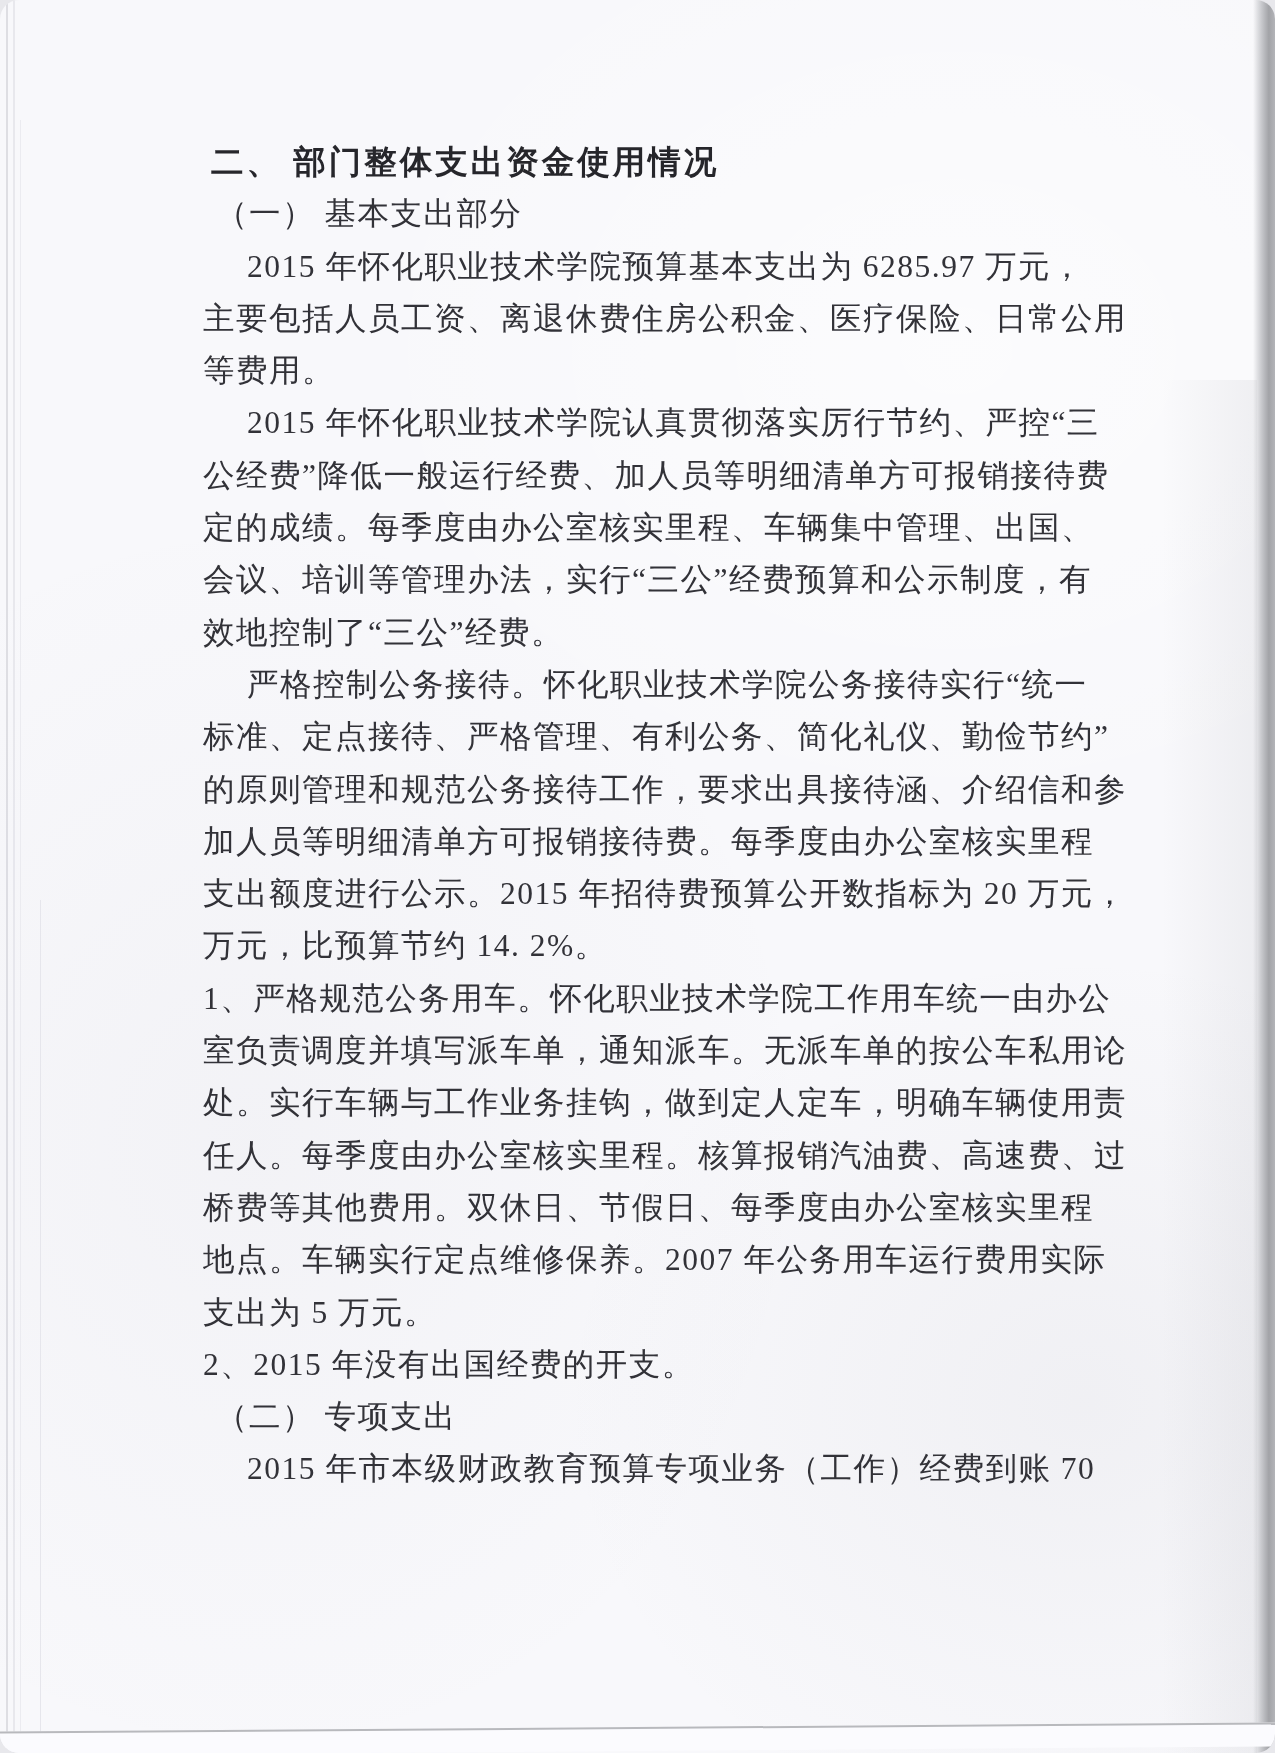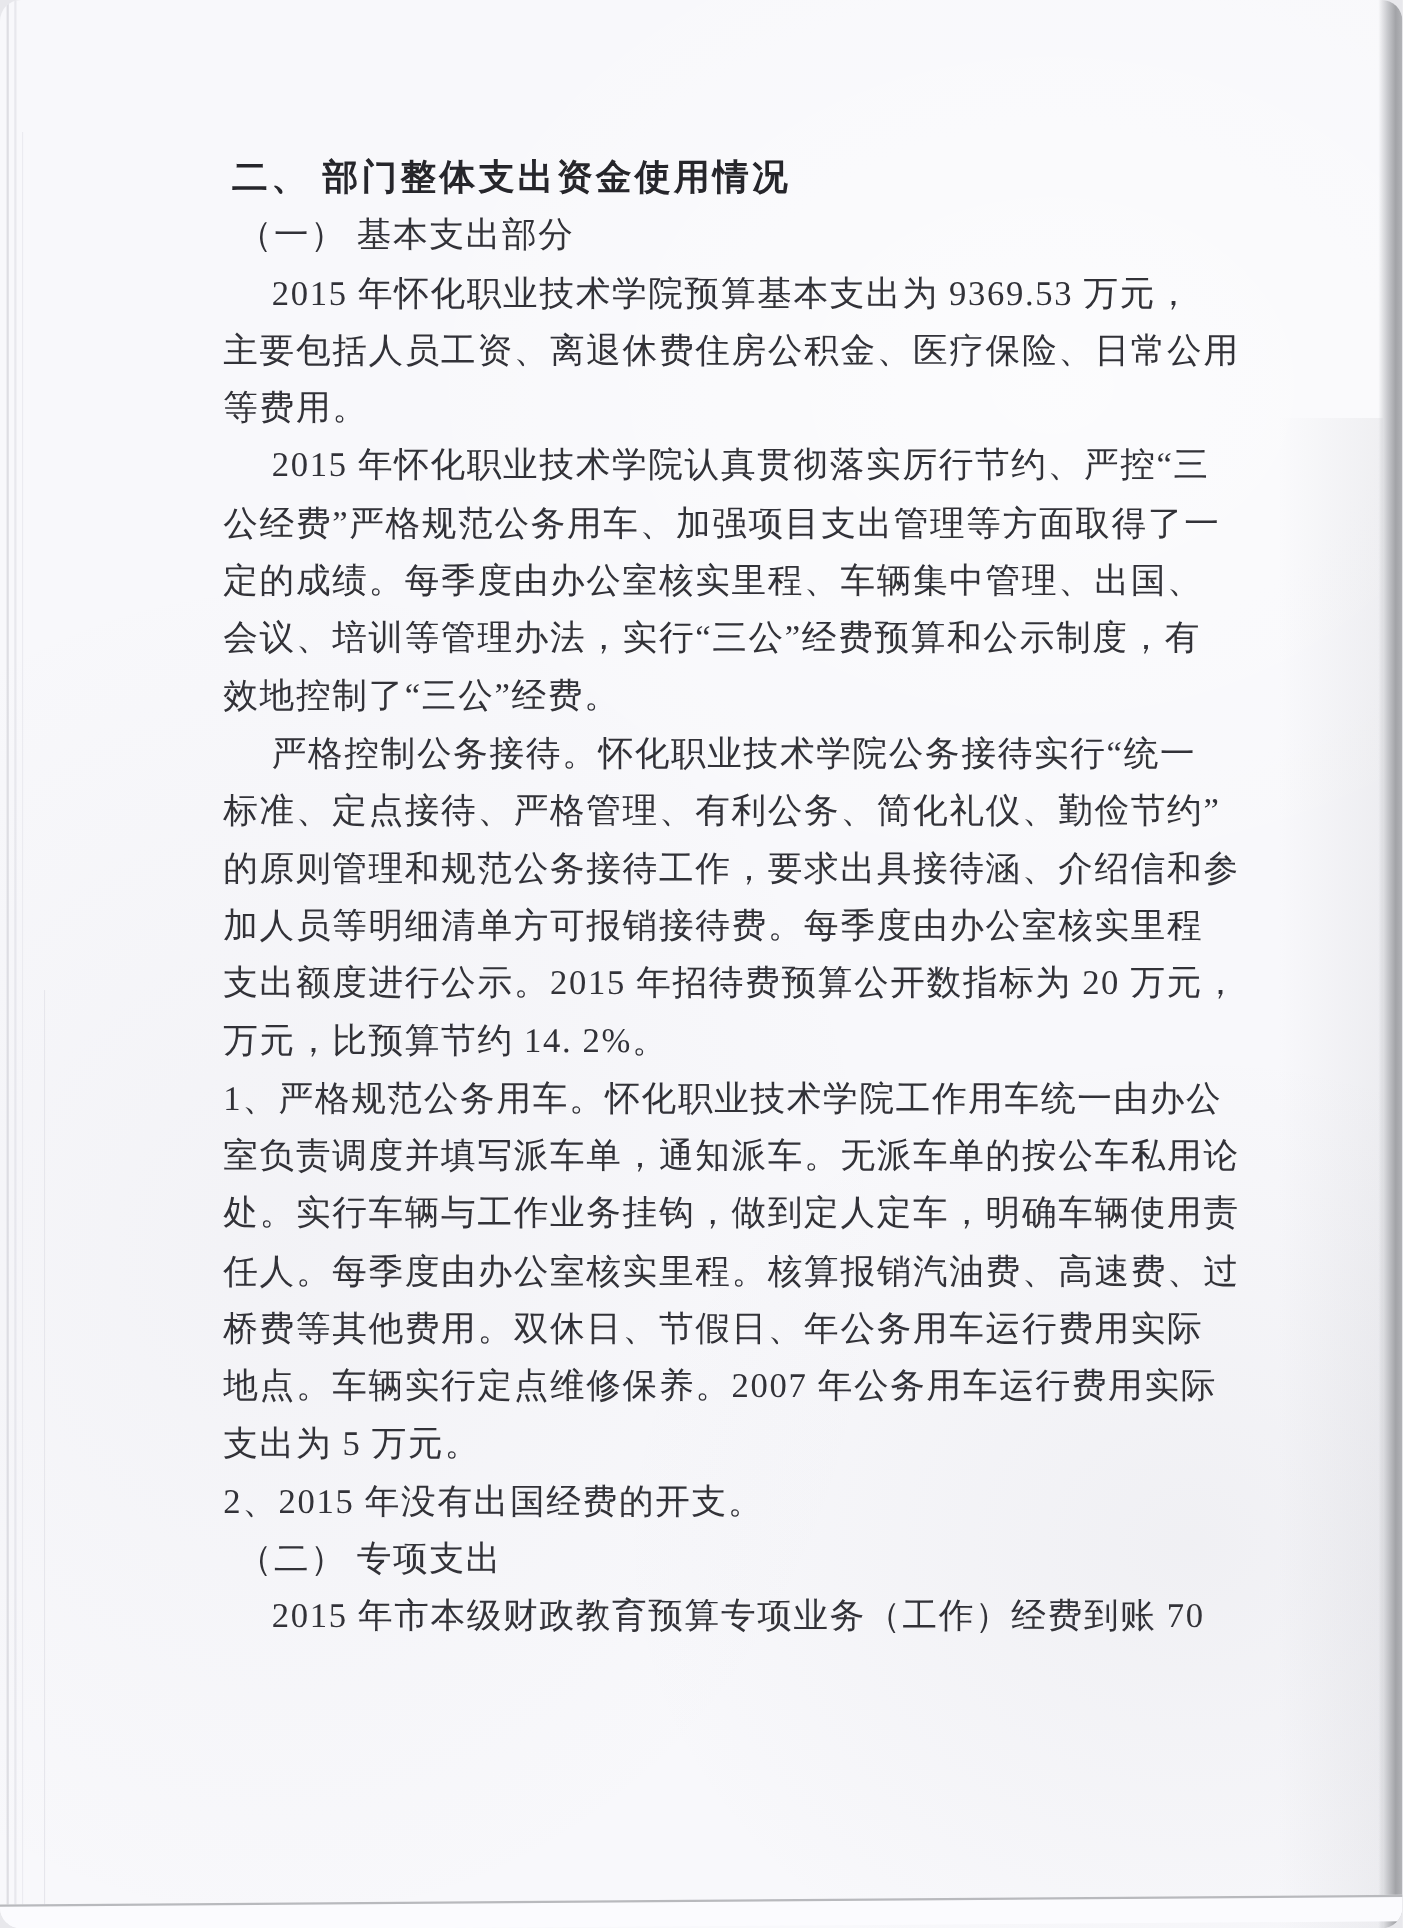--- a/index.html
+++ b/index.html
@@ -84,38 +84,38 @@
   <div class="edge-line-left-2"></div>
   <div class="edge-line-left-3"></div>
   <div class="edge-line-left-4"></div>
   <div class="right-soft-shade"></div>
   <div class="right-shadow"></div>
   <div class="bottom-strip"></div>
 
   <div class="text-block">
       <div class="line heading">二、 部门整体支出资金使用情况</div>
       <div class="line sub">（一） 基本支出部分</div>
-      <div class="line indent">2015 年怀化职业技术学院预算基本支出为 9369.53 万元，</div>
+      <div class="line indent">2015 年怀化职业技术学院预算基本支出为 6285.97 万元，</div>
       <div class="line">主要包括人员工资、离退休费住房公积金、医疗保险、日常公用</div>
       <div class="line">等费用。</div>
       <div class="line indent">2015 年怀化职业技术学院认真贯彻落实厉行节约、严控“三</div>
-      <div class="line">公经费”严格规范公务用车、加强项目支出管理等方面取得了一</div>
+      <div class="line">公经费”降低一般运行经费、加人员等明细清单方可报销接待费</div>
       <div class="line">定的成绩。每季度由办公室核实里程、车辆集中管理、出国、</div>
       <div class="line">会议、培训等管理办法，实行“三公”经费预算和公示制度，有</div>
       <div class="line">效地控制了“三公”经费。</div>
       <div class="line indent">严格控制公务接待。怀化职业技术学院公务接待实行“统一</div>
       <div class="line">标准、定点接待、严格管理、有利公务、简化礼仪、勤俭节约”</div>
       <div class="line">的原则管理和规范公务接待工作，要求出具接待涵、介绍信和参</div>
       <div class="line">加人员等明细清单方可报销接待费。每季度由办公室核实里程</div>
       <div class="line">支出额度进行公示。2015 年招待费预算公开数指标为 20 万元，</div>
       <div class="line">万元，比预算节约 14. 2%。</div>
       <div class="line">1、严格规范公务用车。怀化职业技术学院工作用车统一由办公</div>
       <div class="line">室负责调度并填写派车单，通知派车。无派车单的按公车私用论</div>
       <div class="line">处。实行车辆与工作业务挂钩，做到定人定车，明确车辆使用责</div>
       <div class="line">任人。每季度由办公室核实里程。核算报销汽油费、高速费、过</div>
-      <div class="line">桥费等其他费用。双休日、节假日、年公务用车运行费用实际</div>
+      <div class="line">桥费等其他费用。双休日、节假日、每季度由办公室核实里程</div>
       <div class="line">地点。车辆实行定点维修保养。2007 年公务用车运行费用实际</div>
       <div class="line">支出为 5 万元。</div>
       <div class="line">2、2015 年没有出国经费的开支。</div>
       <div class="line sub">（二） 专项支出</div>
       <div class="line indent">2015 年市本级财政教育预算专项业务（工作）经费到账 70</div>
     </div>
 </div>
 
 </body></html>

